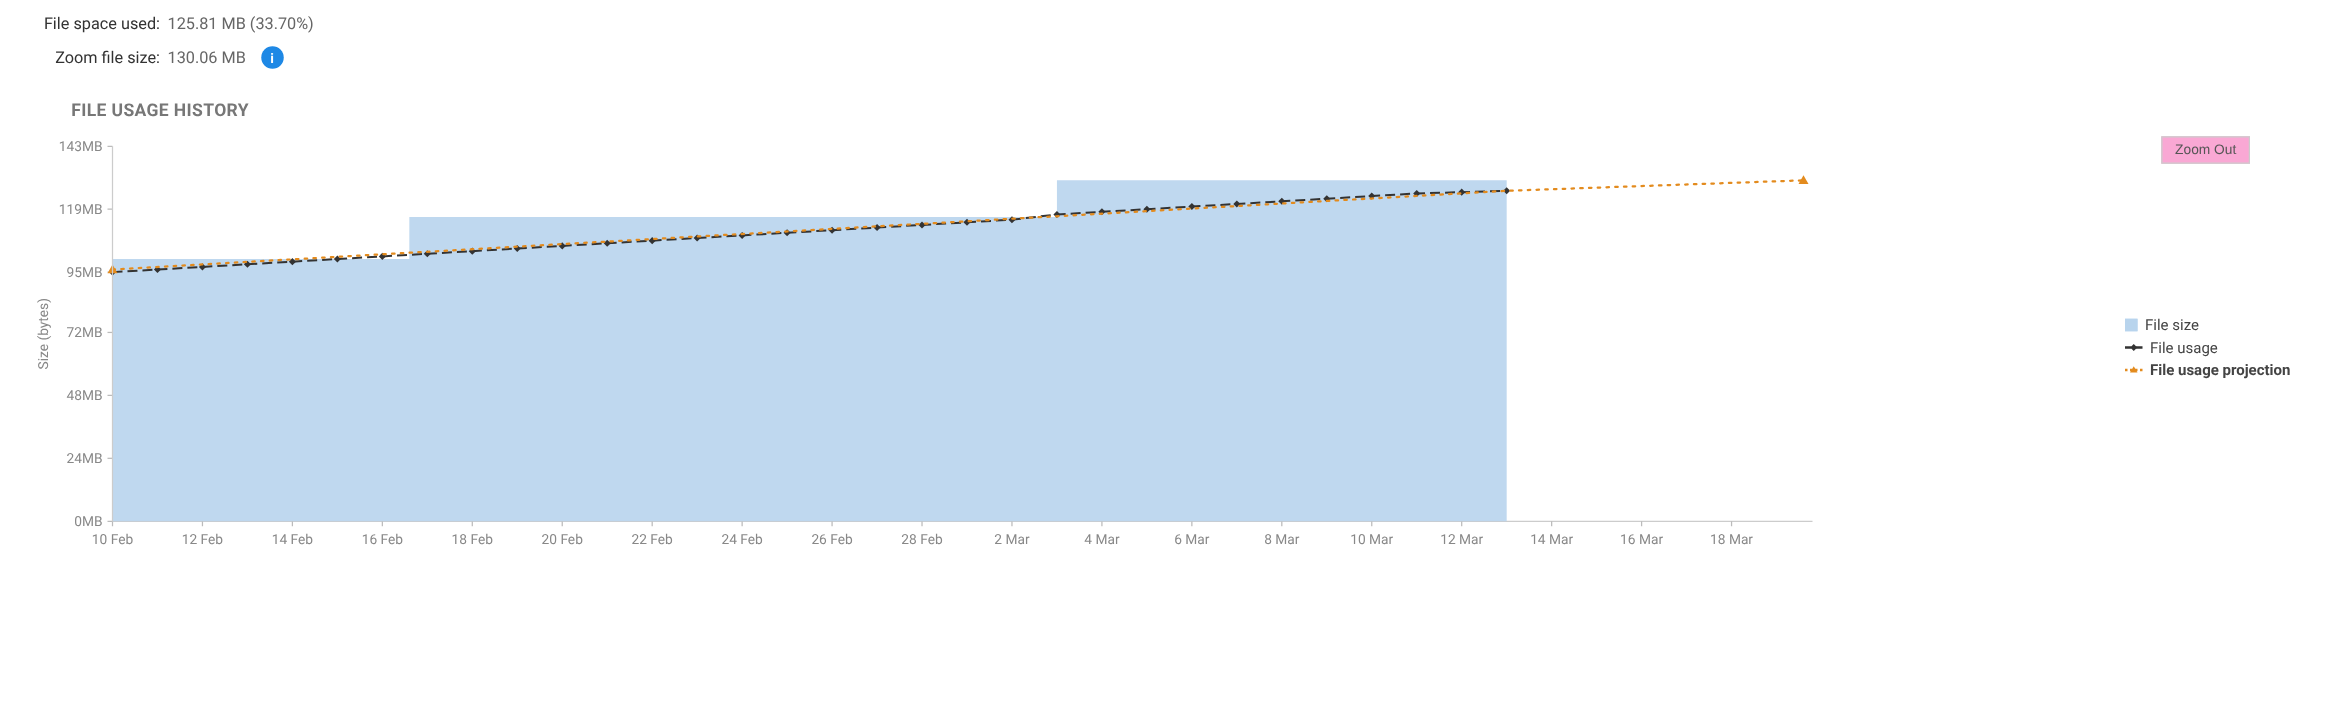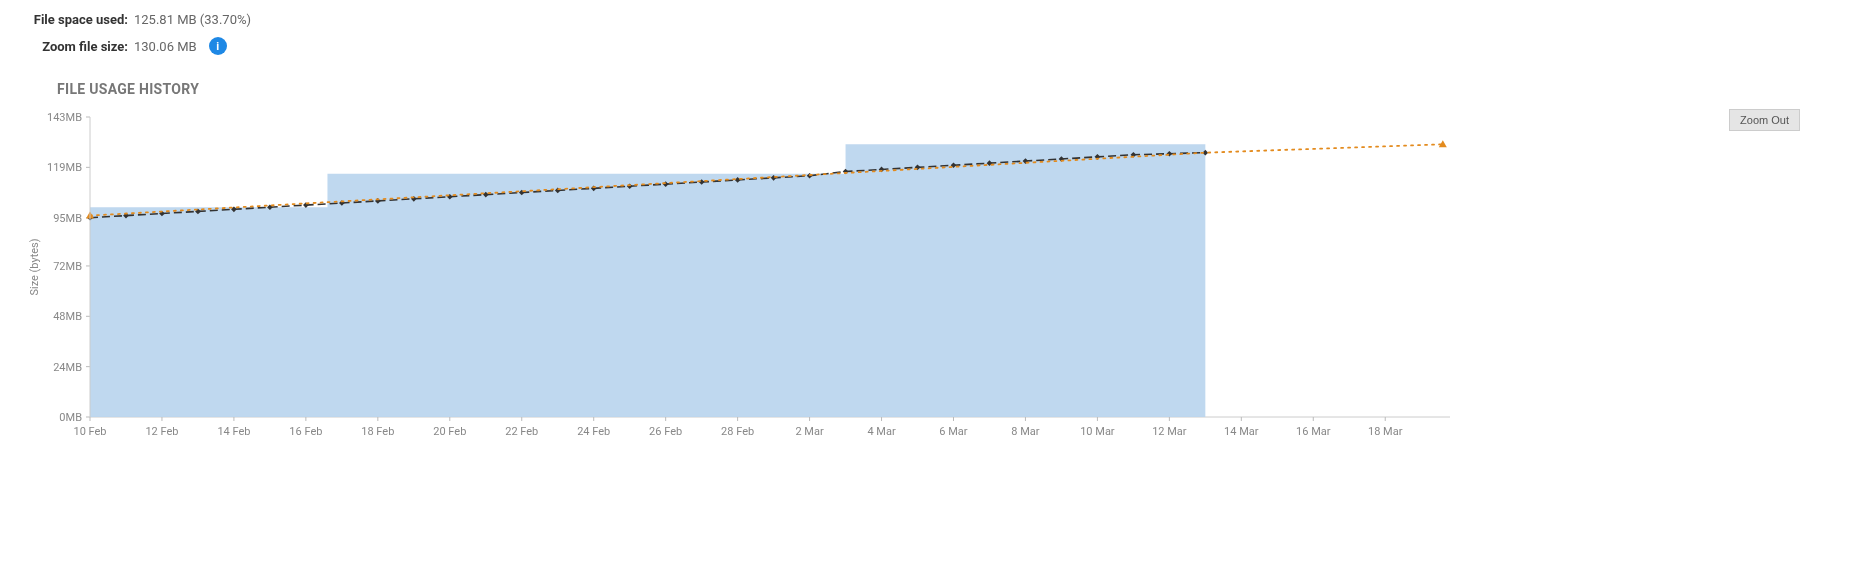--- a/index.html
+++ b/index.html
@@ -1,38 +1,38 @@
 <!DOCTYPE html>
 <html><head>
 <meta charset="utf-8">
 <style>
   * { box-sizing: border-box; }
   html, body { margin:0; padding:0; font-family: "Segoe UI", Roboto, Arial, sans-serif; background:#fff; color:#444; }
   body { width:1875px; height:577px; position:relative; }
 
   .top { padding:12px 20px 0 20px; font-size:13px; color:#555; }
   .kv { display:flex; align-items:center; margin-bottom:10px; }
-  .kv .label { width:108px; text-align:right; font-weight:700; color:#333; margin-right:6px; }
+  .kv .label { width:108px; text-align:right; font-weight:400; color:#333; margin-right:6px; }
   .kv .value { color:#666; }
   .info-icon {
     display:inline-flex; align-items:center; justify-content:center;
     width:18px; height:18px; border-radius:50%;
     background:#1e88e5; color:#fff; font-size:11px; font-weight:700;
     margin:0 8px 0 12px; font-style:normal;
   }
   .tip { color:#888; font-size:12px; }
 
   h2.section-title { margin:26px 0 0 20px; font-size:14px; font-weight:700; color:#777; letter-spacing:.3px;padding-left:37px; }
 
   .chart-wrap { position:relative; margin:6px 20px 0 20px; }
   #chart { display:block; }
 
   .zoom-btn {
     position:absolute; top:6px; right:55px;
-    background:#e5e5e5; border:1px solid #ccc; color:#555;
+    background:#f9a8d4; border:1px solid #ccc; color:#555;
     font-size:11px; padding:4px 10px; cursor:pointer;
   }
 
   .legend {
     position:absolute; right:0; top:50%; transform:translateY(-50%);
     font-size:12px; color:#444; width:155px;
   }
   .legend div { display:flex; align-items:center; margin:4px 0; }
   .legend .sw { width:10px; height:10px; margin-right:6px; display:inline-block; }
   .sw-area { background:#b8d4ed; border:1px solid #b8d4ed; }
@@ -147,13 +147,27 @@
       <rect x="1075.4074074074074" y="51.860139860139896" width="4" height="4" fill="#333333" transform="rotate(45 1077.4074074074074 53.860139860139896)"></rect>
       <rect x="1111.3862433862435" y="49.76223776223776" width="4" height="4" fill="#333333" transform="rotate(45 1113.3862433862435 51.76223776223776)"></rect>
       <rect x="1147.3650793650795" y="48.71328671328672" width="4" height="4" fill="#333333" transform="rotate(45 1149.3650793650795 50.71328671328672)"></rect>
       <rect x="1183.3439153439153" y="47.66433566433568" width="4" height="4" fill="#333333" transform="rotate(45 1185.3439153439153 49.66433566433568)"></rect>
       <path d="M 70 112.60139860139859 L 1185.3439153439153 49.66433566433568 L 1422.804232804233 41.27272727272731 " fill="none" stroke="#e38b1e" stroke-width="1.8" stroke-dasharray="2 5" stroke-linecap="round"></path>
       <polygon points="70,108.60139860139859 74,115.60139860139859 66,115.60139860139859" fill="#e38b1e"></polygon>
       <polygon points="1422.804232804233,37.27272727272731 1426.804232804233,44.27272727272731 1418.804232804233,44.27272727272731" fill="#e38b1e"></polygon>
       <line x1="70" y1="14" x2="70" y2="314" stroke="#ccc"></line>
     </svg>
   <button class="zoom-btn">Zoom Out</button>
+  <div class="legend">
+    <div>
+        <span class="sw sw-area"></span>
+        <span>File size</span>
+      </div>
+    <div>
+        <span class="sw-line"></span>
+        <span>File usage</span>
+      </div>
+    <div>
+        <span class="sw-proj"></span>
+        <strong>File usage projection</strong>
+      </div>
+  </div>
 </div>
 
 </body></html>

